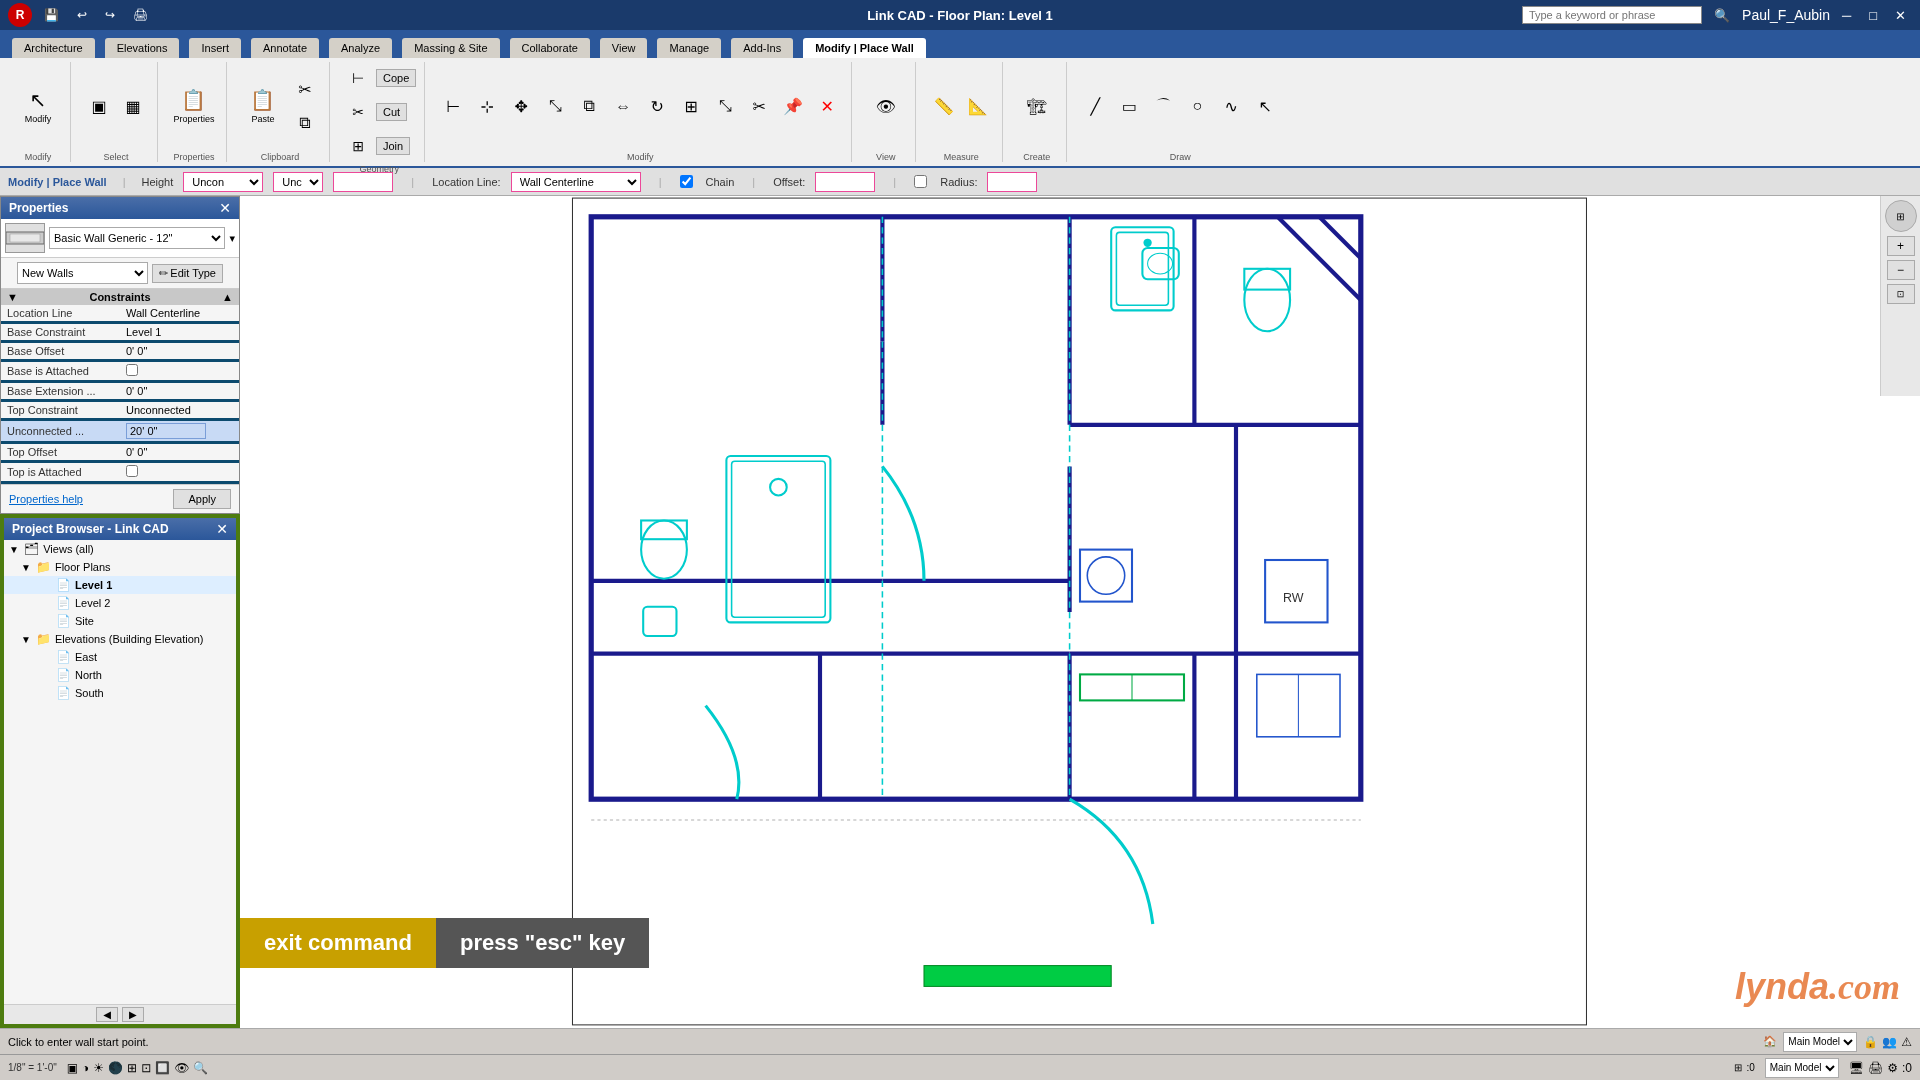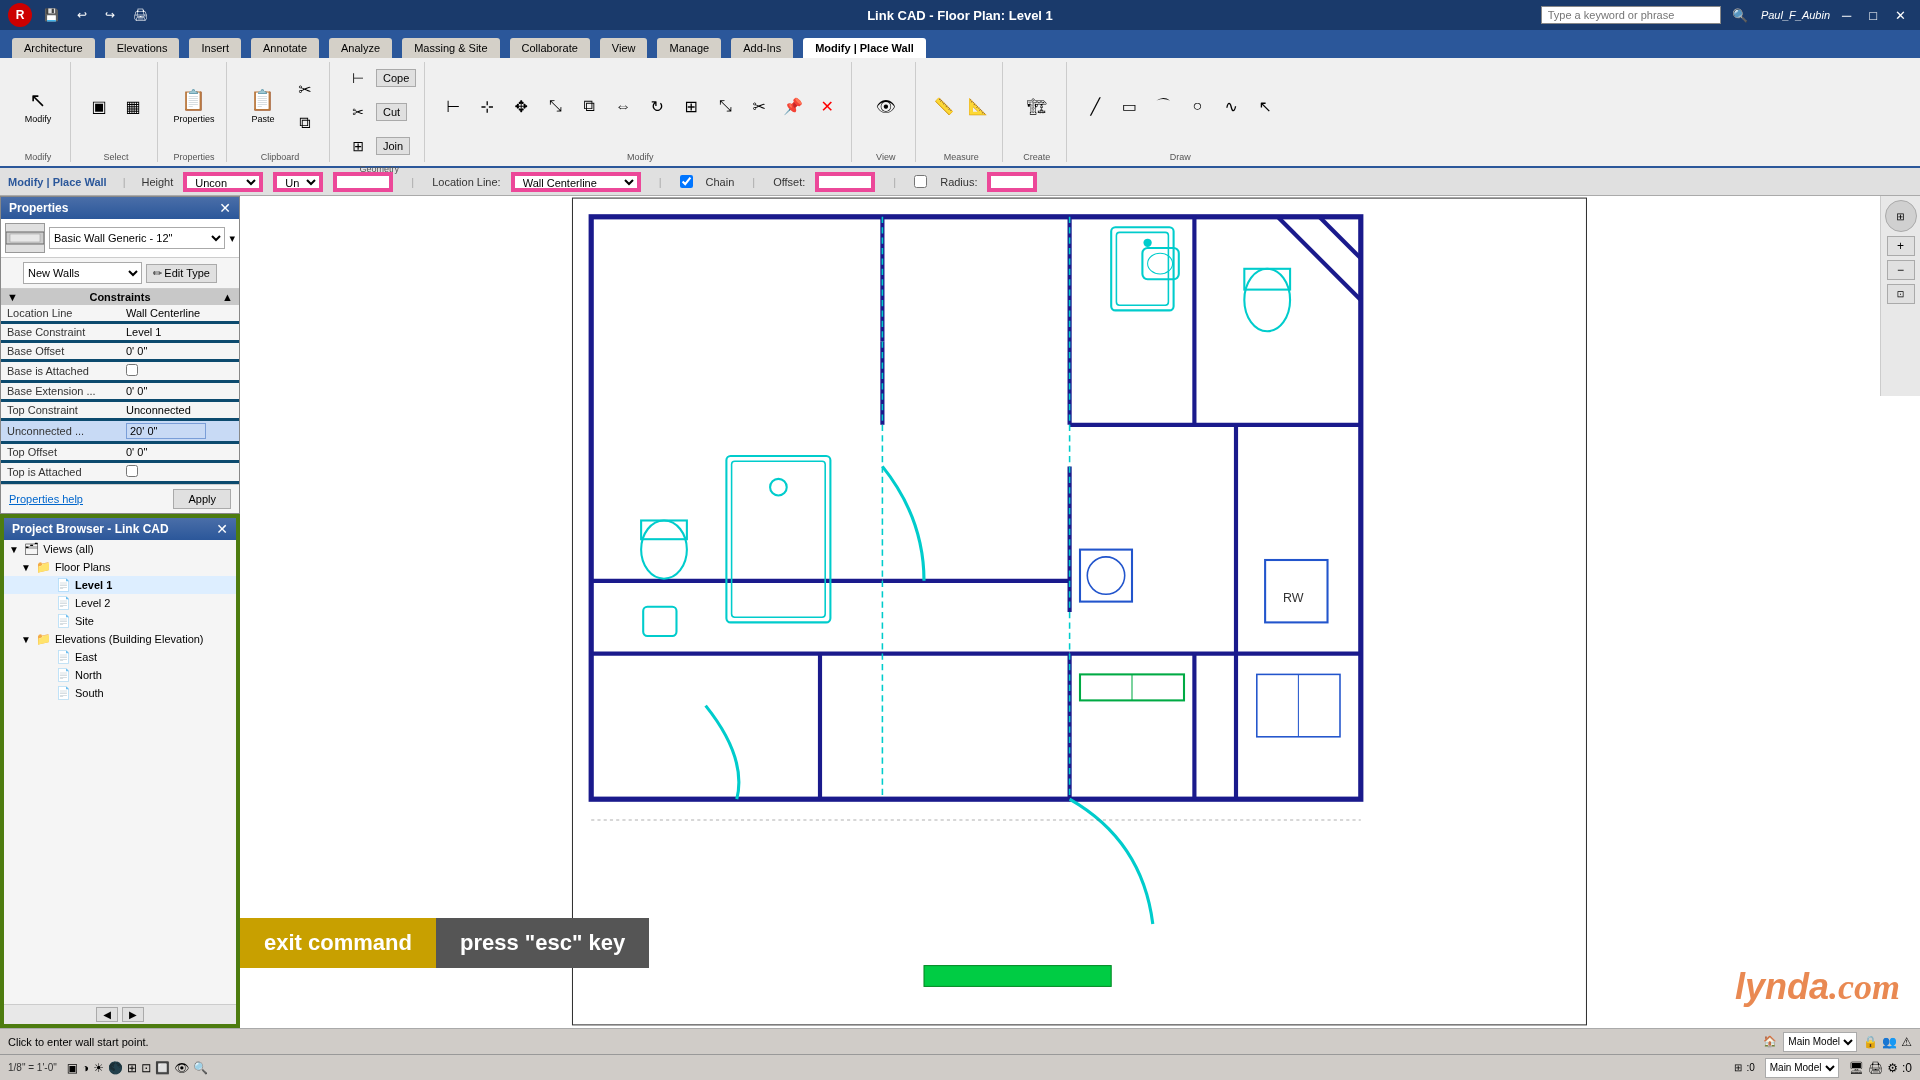--- a/index.html
+++ b/index.html
@@ -73,21 +73,21 @@
       border-bottom: 1px solid #aaa;
       display: flex;
       align-items: center;
       padding: 0 8px;
       gap: 10px;
       font-size: 11px;
     }
     .options-label { color: #333; }
     .options-select, .options-input {
       height: 20px;
-      border: 4px solid #ec4899;
+      border: 1px solid #ec4899;
       background: white;
       font-size: 11px;
       padding: 0 4px;
     }
     .options-checkbox { margin-right: 3px; }
 
     
     #main-layout {
       display: flex;
       height: calc(1080px - 30px - 28px - 110px - 28px - 26px - 26px);
@@ -143,21 +143,21 @@
       flex: 1;
       height: 22px;
       border: 1px solid #aaa;
       background: white;
       font-size: 11px;
     }
     .prop-new-walls {
       display: flex;
       align-items: center;
       gap: 4px;
-      padding: 4px 22px;
+      padding: 4px 16px;
       border-bottom: 1px solid #ccc;
     }
     .new-walls-select {
       height: 22px;
       border: 1px solid #aaa;
       background: white;
       font-size: 11px;
       flex: 1;
     }
     .edit-type-btn {
@@ -307,21 +307,21 @@
 
     <button title="Save" style="font-size:12px;">💾</button>
     <button title="Undo" style="font-size:12px;">↩</button>
     <button title="Redo" style="font-size:12px;">↪</button>
     <button title="Print" style="font-size:12px;">🖨</button>
   </div>
   <div class="title-center">Link CAD - Floor Plan: Level 1</div>
   <div class="title-right">
     <input class="search-box" type="text" placeholder="Type a keyword or phrase" style="">
     <button>🔍</button>
-    <span style="font-size:11px;font-style:italic;">Paul_F_Aubin</span>
+    <span style="font-size:14px;">Paul_F_Aubin</span>
     <button>─</button>
     <button>□</button>
     <button>✕</button>
   </div>
 </div>
 
 <div id="ribbon-tabs">
   <div class="ribbon-tab">Architecture</div>
   <div class="ribbon-tab">Elevations</div>
   <div class="ribbon-tab">Insert</div>

